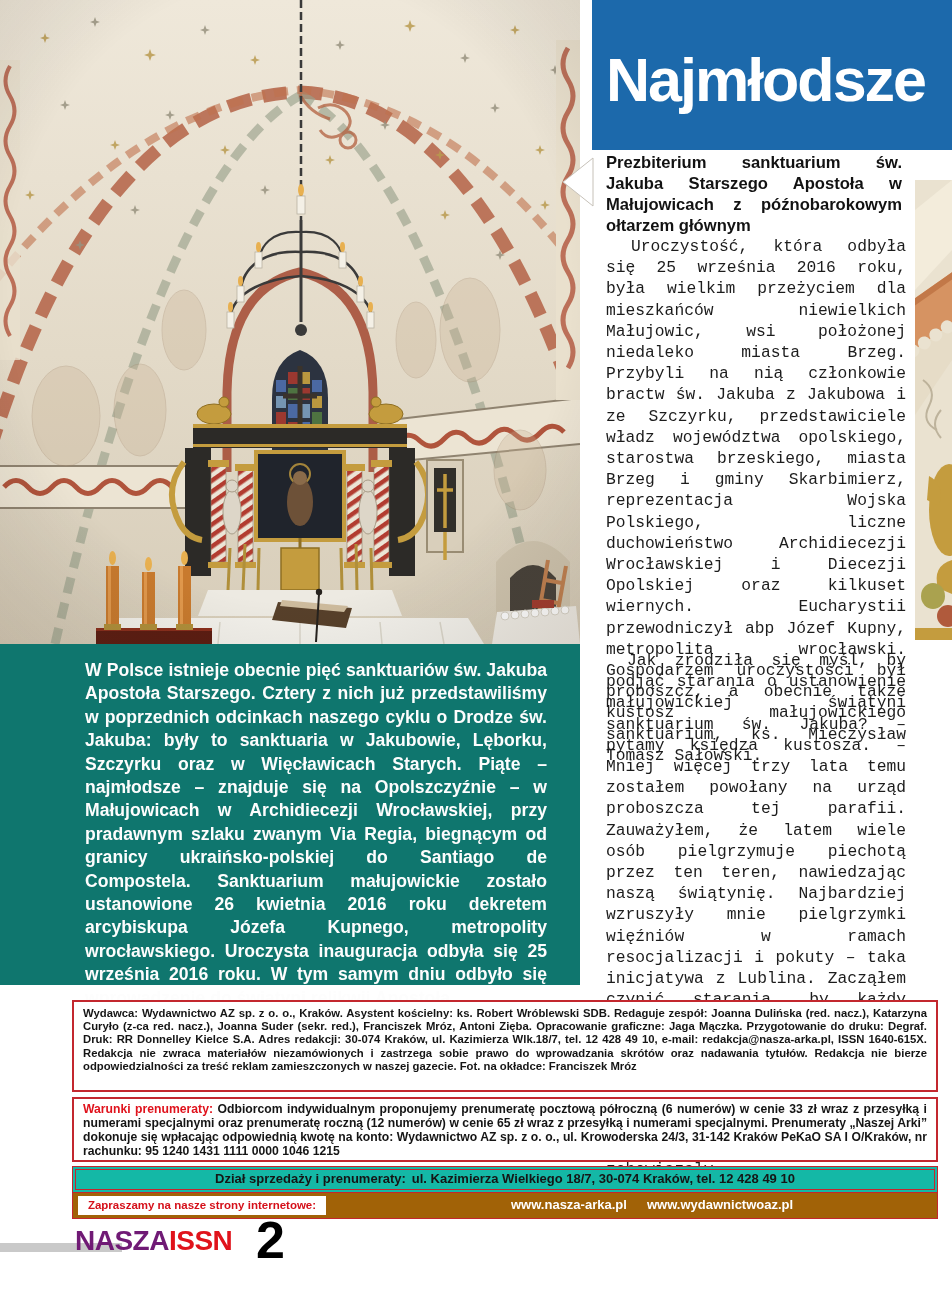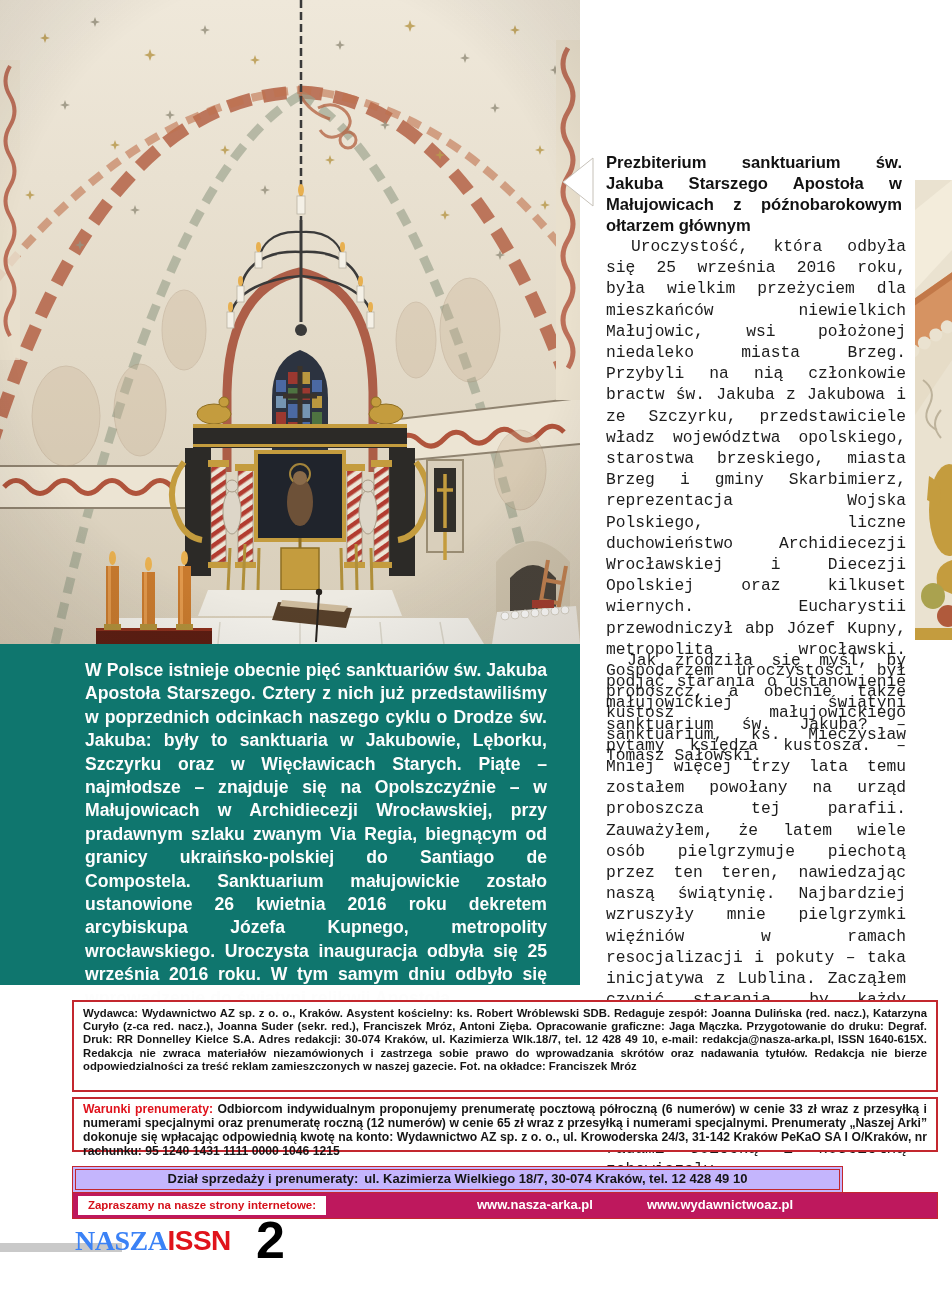--- a/index.html
+++ b/index.html
@@ -29,45 +29,45 @@
              font-size:25px; line-height:30px; font-weight:bold; color:#121212; }
   .para2 { position:absolute; left:606px; top:650px; width:300px; text-indent:21px; }
   .strip { position:absolute; left:915px; top:180px; width:37px; height:460px; }
 
   
   .fbox { position:absolute; left:72px; width:866px; box-sizing:border-box;
           border:2px solid #c3272e; background:#fff; }
   .fbox1 { top:1000px; height:92px; padding:5px 9px 8px; }
   .imprint { margin:0; font-weight:bold; font-size:11.3px; line-height:13.2px;
              color:#151515; text-align:justify; }
-  .fbox2 { top:1097px; height:55px; padding:4px 9px; }
+  .fbox2 { top:1097px; height:65px; padding:4px 9px; }
   .subscription { margin:0; font-weight:bold; font-size:12.2px; line-height:13.9px;
                   color:#151515; text-align:justify; }
   .red-label { color:#e0121c; }
-  .fbox3-outer { position:absolute; left:72px; top:1166px; width:771px; box-sizing:border-box;
-                 border:1px solid #c3272e; padding:2px; background:#c4b5fd; }
+  .fbox3-outer { position:absolute; left:72px; top:1166px; width:866px; box-sizing:border-box;
+                 border:1px solid #c3272e; padding:2px; background:#14b8a6; }
   .fbox3-inner { border:1px solid #c3272e; text-align:center; font-weight:bold;
                  font-size:13px; line-height:16px; padding:1px 0 2px; color:#151515; }
   .sales-address { margin-left:6px; }
 
   .web-bar { position:absolute; left:72px; top:1192px; width:866px; height:27px;
-             background:#be185d; border:1px solid #c3272e; box-sizing:border-box; }
+             background:#a16207; border:1px solid #c3272e; box-sizing:border-box; }
   .web-invite { position:absolute; left:5px; top:3px; width:248px; height:19px;
                 background:#fff; color:#d5101a; font-weight:bold; font-size:11.5px;
                 line-height:19px; text-align:center; }
   .url { position:absolute; top:4px; color:#fff; font-weight:bold; font-size:13px;
          text-decoration:none; }
-  .url1 { left:404px; }
+  .url1 { left:438px; }
   .url2 { left:538px;margin-left:36px; }
 
   
   .logo-gray-bar { position:absolute; left:0; top:1243px; width:122px; height:9px; background:#c9c9c9; }
   .logo-text { position:absolute; left:75px; top:1227px; font-size:28px; font-weight:bold;
                line-height:1; letter-spacing:-0.5px; }
-  .logo-nasza { color:#3b82f6;font-family:Liberation Serif, serif; }
+  .logo-nasza { color:#701a75; }
   .logo-arka  { color:#e0131b; }
   .page-number { position:absolute; left:256px; top:1214px; font-size:52px; font-weight:bold;
                  line-height:1; color:#000; }
 </style>
 </head>
 <body>
 
 <div class="page">
 
   <div class="photo">
@@ -329,20 +329,23 @@
       </g>
       <circle cx="301" cy="330" r="6" fill="#3a3a3a"></circle>
       <rect width="580" height="644" fill="url(#vig)"></rect>
     </svg>
   </div>
 
   <div class="gray-box">
     <p class="gray-text">W Polsce istnieje obecnie pięć sanktuariów św. Jakuba Apostoła Starszego. Cztery z nich już przedstawiliśmy w poprzednich odcinkach naszego cyklu o Drodze św. Jakuba: były to sanktuaria w Jakubowie, Lęborku, Szczyrku oraz w Więcławicach Starych. Piąte – najmłodsze – znajduje się na Opolszczyźnie – w Małujowicach w Archidiecezji Wrocławskiej, przy pradawnym szlaku zwanym Via Regia, biegnącym od granicy ukraińsko-polskiej do Santiago de Compostela. Sanktuarium małujowickie zostało ustanowione 26 kwietnia 2016 roku dekretem arcybiskupa Józefa Kupnego, metropolity wrocławskiego. Uroczysta inauguracja odbyła się 25 września 2016 roku. W tym samym dniu odbyło się wprowadzenie do świątyni relikwii Apostoła.</p>
   </div>
 
+  <div class="blue-box">
+    <h1 class="headline">Najmłodsze</h1>
+  </div>
 
   <svg class="pointer" width="34" height="52" viewBox="0 0 34 52">
     <polygon points="33,2 33,50 3,26" fill="#ffffff" stroke="#c6c1b8" stroke-width="1"></polygon>
   </svg>
 
   <p class="lead">Prezbiterium sanktuarium św. Jakuba Starszego Apostoła w Małujowicach z późnobarokowym ołtarzem głównym</p>
 
   <div class="serif para1">Uroczystość, która odbyła się 25 września 2016 roku, była wielkim przeżyciem dla mieszkańców niewielkich Małujowic, wsi położonej niedaleko miasta Brzeg. Przybyli na nią członkowie bractw św. Jakuba z Jakubowa i ze Szczyrku, przedstawiciele władz województwa opolskiego, starostwa brzeskiego, miasta Brzeg i gminy Skarbimierz, reprezentacja Wojska Polskiego, liczne duchowieństwo Archidiecezji Wrocławskiej i Diecezji Opolskiej oraz kilkuset wiernych. Eucharystii przewodniczył abp Józef Kupny, metropolita wrocławski. Gospodarzem uroczystości był proboszcz, a obecnie także kustosz małujowickiego sanktuarium, ks. Mieczysław Tomasz Sałowski.</div>
   <div class="serif para2">Jak zrodziła się myśl, by podjąć starania o ustanowienie małujowickiej świątyni sanktuarium św. Jakuba? – pytamy księdza kustosza. – Mniej więcej trzy lata temu zostałem powołany na urząd proboszcza tej parafii. Zauważyłem, że latem wiele osób pielgrzymuje piechotą przez ten teren, nawiedzając naszą świątynię. Najbardziej wzruszyły mnie pielgrzymki więźniów w ramach resocjalizacji i pokuty – taka inicjatywa z Lublina. Zacząłem czynić starania, by każdy pieszy pielgrzym zawsze miał u nas zapewniony nocleg i strawę. Jesteśmy wiejską parafią. Nie ma tutaj żadnego zaplecza gastronomicznego. Jednakże gmina we współpracy z radami sołecką i kościelną zobowiązały</div>
 

